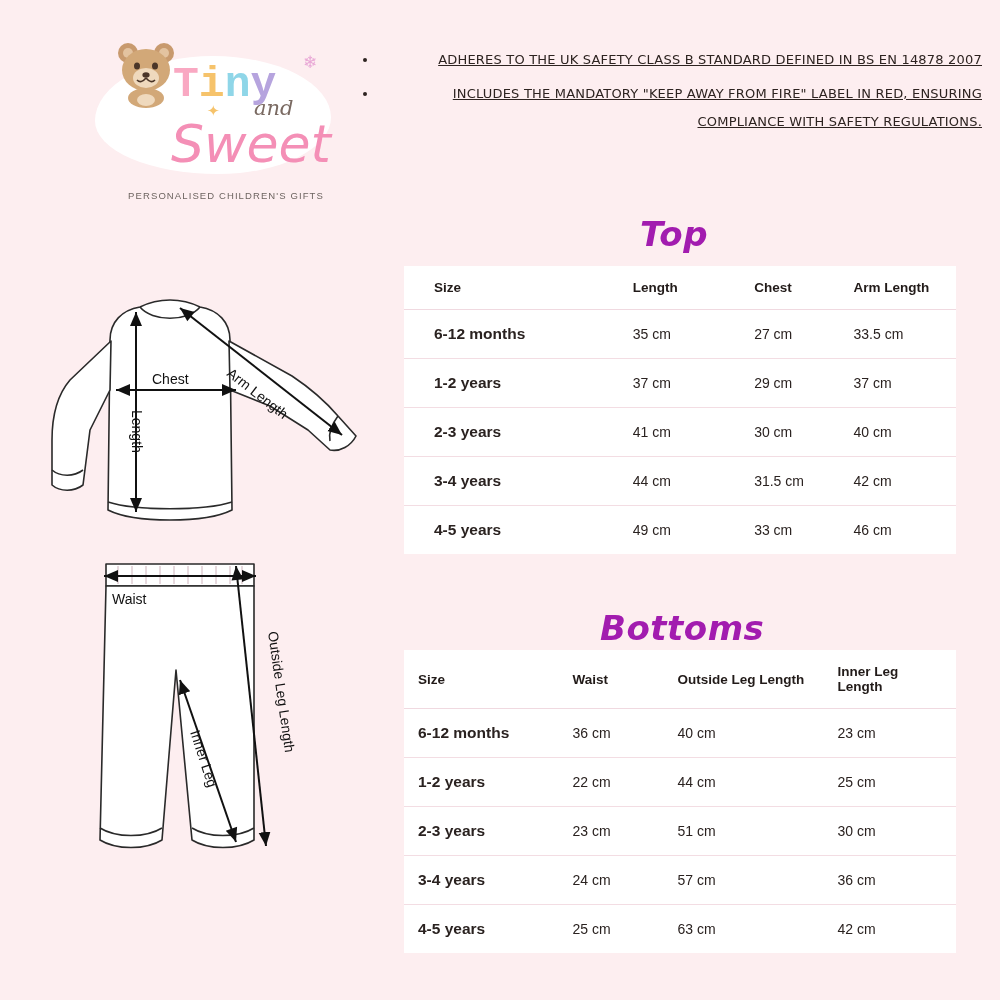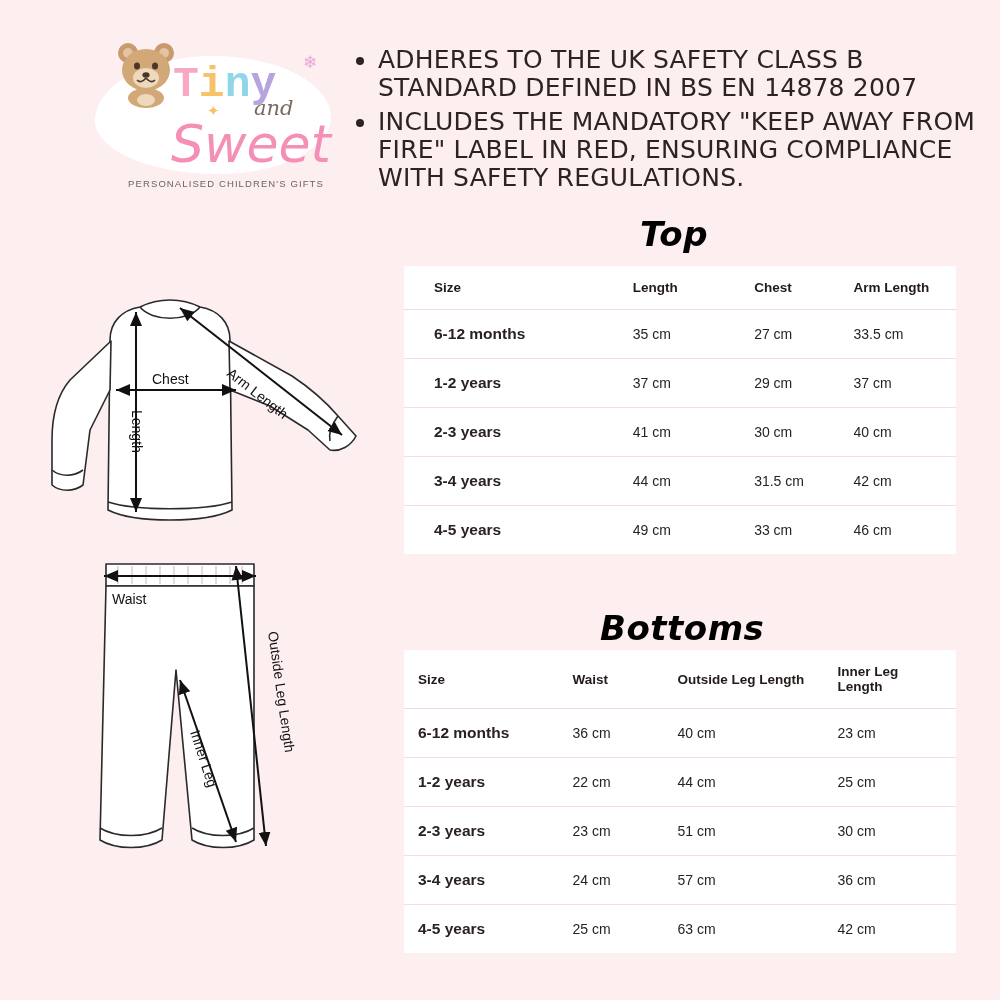--- a/index.html
+++ b/index.html
@@ -61,21 +61,21 @@
     left: 76px; top: 92px;
     font-family: "DejaVu Sans", sans-serif;
     font-style: italic;
     font-size: 52px;
     font-weight: normal;
     color: #f48fb6;
     white-space: nowrap;
   }
   .logo-sub {
     position: absolute;
-    left: 26px; top: 156px;
+    left: 26px; top: 168px;
     width: 210px;
     text-align: center;
     font-size: 9.5px;
     letter-spacing: 1.1px;
     color: #6d6460;
     font-family: "Liberation Sans", sans-serif;
   }
   .star { position: absolute; color: #f6c36b; font-size: 15px; }
   .star.s1 { left: 112px; top: 80px; }
   .flower { position: absolute; color: #e9a8d6; font-size: 17px; }
@@ -85,35 +85,36 @@
   .bullets {
     position: absolute;
     left: 352px;
     top: 46px;
     width: 630px;
     color: #2d2320;
   }
   .bullets ul { margin: 0; padding-left: 26px; }
   .bullets li {
     font-family: "DejaVu Sans", sans-serif;
-    font-size: 25px;
+    font-size: 13px;
     line-height: 28px;
     letter-spacing: 0.2px;
-    text-align: left;
+    text-align: right;
     margin-bottom: 6px;
+    text-decoration: underline;
   }
 
   
   .section-title {
     position: absolute;
     font-family: "DejaVu Sans", sans-serif;
     font-size: 34px;
     font-style: italic;
     font-weight: bold;
-    color: #000000;
+    color: #a21caf;
     letter-spacing: 0.5px;
   }
   #title-top { left: 640px; top: 214px; }
   #title-bottoms { left: 600px; top: 608px; }
 
   
   .table-wrap {
     position: absolute;
     background: #ffffff;
     border-radius: 8px;

